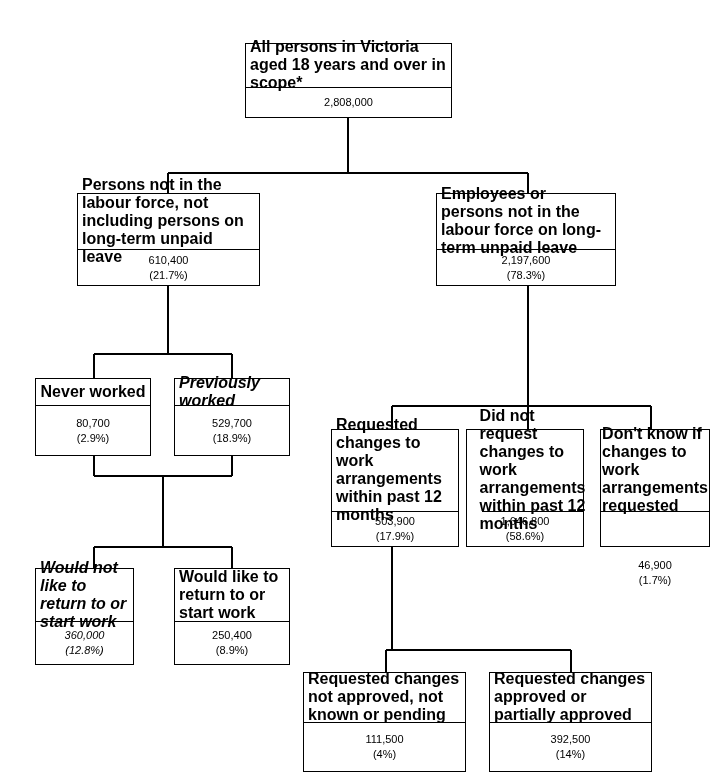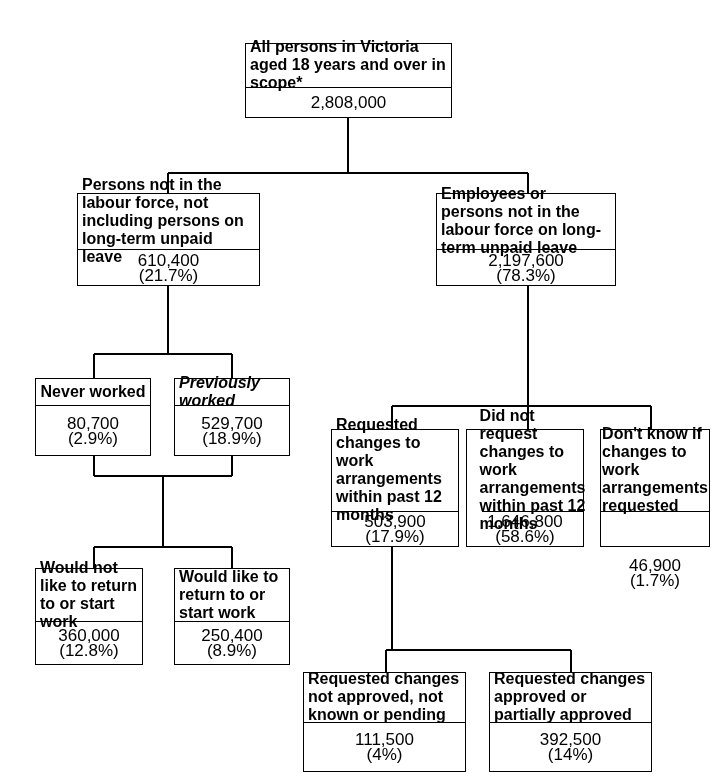--- a/index.html
+++ b/index.html
@@ -46,21 +46,21 @@
     padding: 3px 4px 4px 4px;
   }
   .node-value {
     box-sizing: border-box;
     flex: 1 1 auto;
     display: flex;
     flex-direction: column;
     align-items: center;
     justify-content: center;
     text-align: center;
-    font-size: 17px;
+    font-size: 11px;
     line-height: 15px;
     color: #000000;
     padding: 2px 4px;
   }
   .node-value .pct {
     display: block;
   }
 </style>
 </head>
 <body>
@@ -157,21 +157,21 @@
   </div>
 
   <div class="node" style="left:600px; top:429px; width:110px; height:118px;gap:44px;">
     <div class="node-label" style="height:82px;">Don't know if changes to work arrangements requested</div>
     <div class="node-value">
       <span>46,900</span>
       <span class="pct">(1.7%)</span>
     </div>
   </div>
 
-  <div class="node" style="left:35px; top:568px; width:108px; height:97px;">
+  <div class="node" style="left:35px; top:568px; width:99px; height:97px;font-style:italic;">
     <div class="node-label" style="height:53px;">Would not like to return to or start work</div>
     <div class="node-value">
       <span>360,000</span>
       <span class="pct">(12.8%)</span>
     </div>
   </div>
 
   <div class="node" style="left:174px; top:568px; width:116px; height:97px;">
     <div class="node-label" style="height:53px;">Would like to return to or start work</div>
     <div class="node-value">

